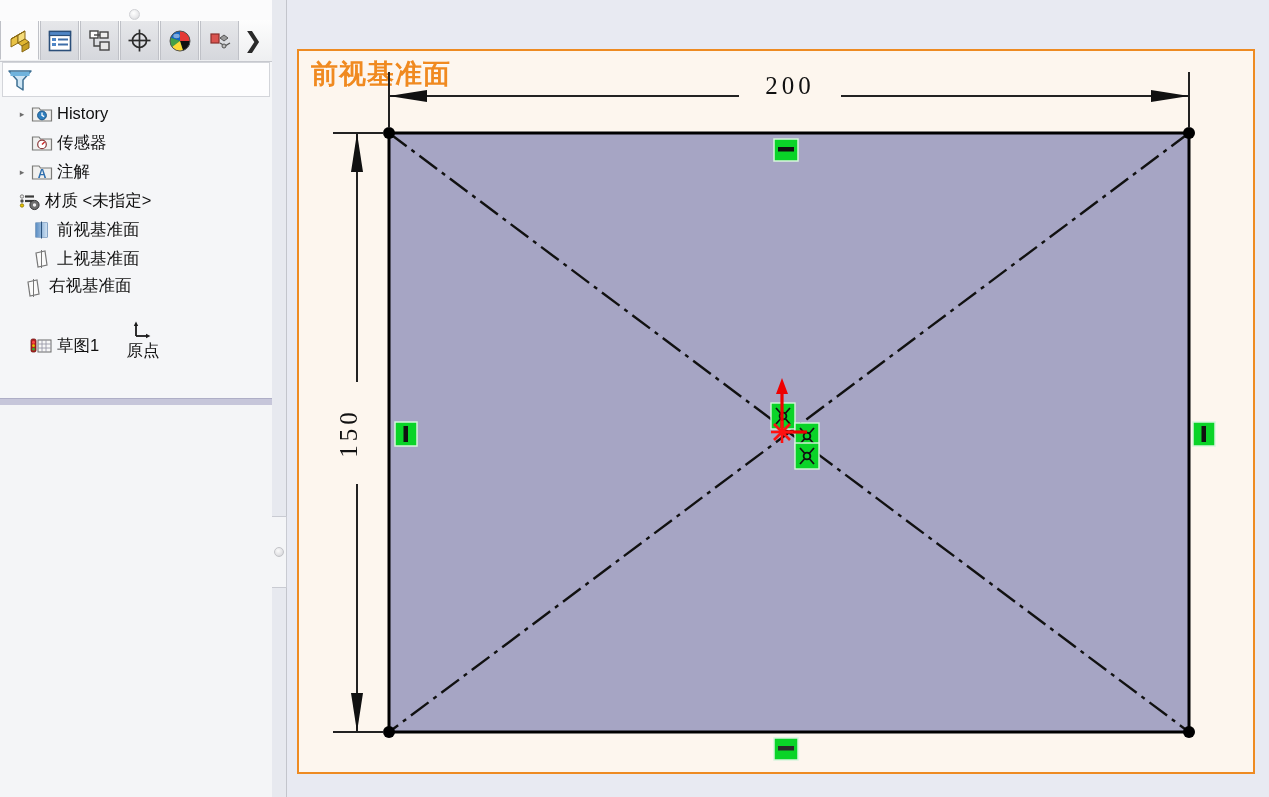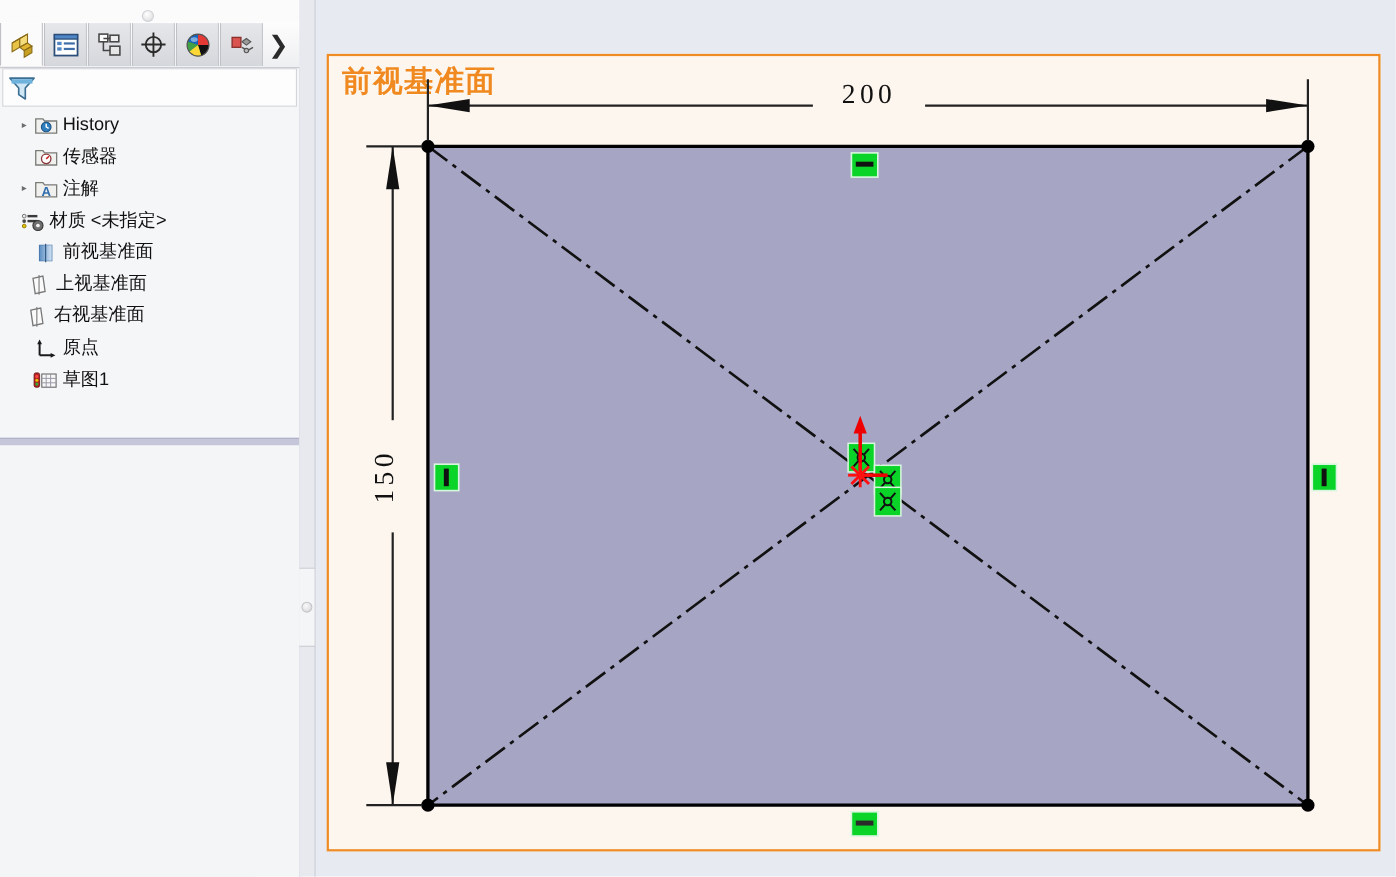--- a/index.html
+++ b/index.html
@@ -250,21 +250,21 @@
               <stop offset="0" stop-color="#5d8fc4"></stop>
                   <stop offset="1" stop-color="#cfe1f2"></stop>
             </linearGradient>
               </defs>
             <line x1="10.5" y1="2.5" x2="10.5" y2="19.5" stroke="#2c527c" stroke-width="1"></line>
           </svg>
         </span>
         <span class="tlabel">前视基准面</span>
       </div>
 
-      <div class="tree-row" style="padding-left:8px;">
+      <div class="tree-row" style="padding-left:14px;">
         <span class="tw"></span>
         <span class="ticon">
           <svg width="22" height="22" viewBox="0 0 22 22">
             <path d="M5 5 L14 3 L16 17 L7 19 Z" fill="#fafafa" stroke="#787878" stroke-width="1.2"></path>
             <line x1="10.5" y1="2" x2="10.5" y2="20" stroke="#787878" stroke-width="1"></line>
           </svg>
         </span>
         <span class="tlabel">上视基准面</span>
       </div>
 
@@ -272,21 +272,21 @@
         <span class="tw"></span>
         <span class="ticon">
           <svg width="22" height="22" viewBox="0 0 22 22">
             <path d="M5 5 L14 3 L16 17 L7 19 Z" fill="#fafafa" stroke="#787878" stroke-width="1.2"></path>
             <line x1="10.5" y1="2" x2="10.5" y2="20" stroke="#787878" stroke-width="1"></line>
           </svg>
         </span>
         <span class="tlabel">右视基准面</span>
       </div>
 
-      <div class="tree-row" style="padding-left:14px;">
+      <div class="tree-row" style="padding-left:14px;flex-direction:column;">
         <span class="tw"></span>
         <span class="ticon">
           <svg width="22" height="22" viewBox="0 0 22 22">
             <line x1="5" y1="17" x2="5" y2="5" stroke="#1a1a1a" stroke-width="1.8"></line>
             <polygon points="5,2.6 2.8,7 7.2,7" fill="#1a1a1a"></polygon>
             <line x1="5" y1="17" x2="17" y2="17" stroke="#1a1a1a" stroke-width="1.8"></line>
             <polygon points="19.4,17 15,14.8 15,19.2" fill="#1a1a1a"></polygon>
           </svg>
         </span>
         <span class="tlabel">原点</span>

